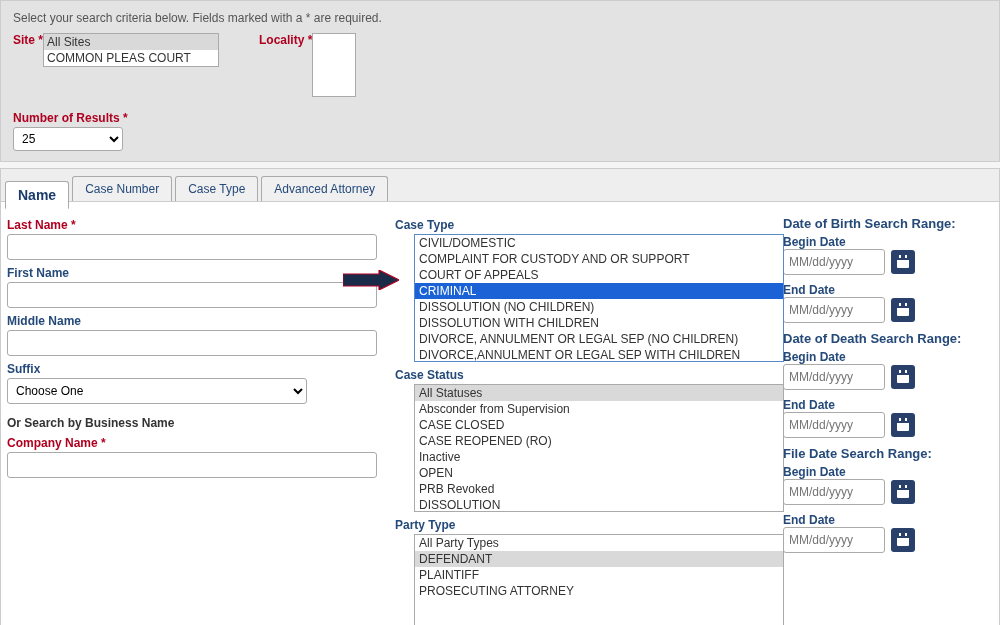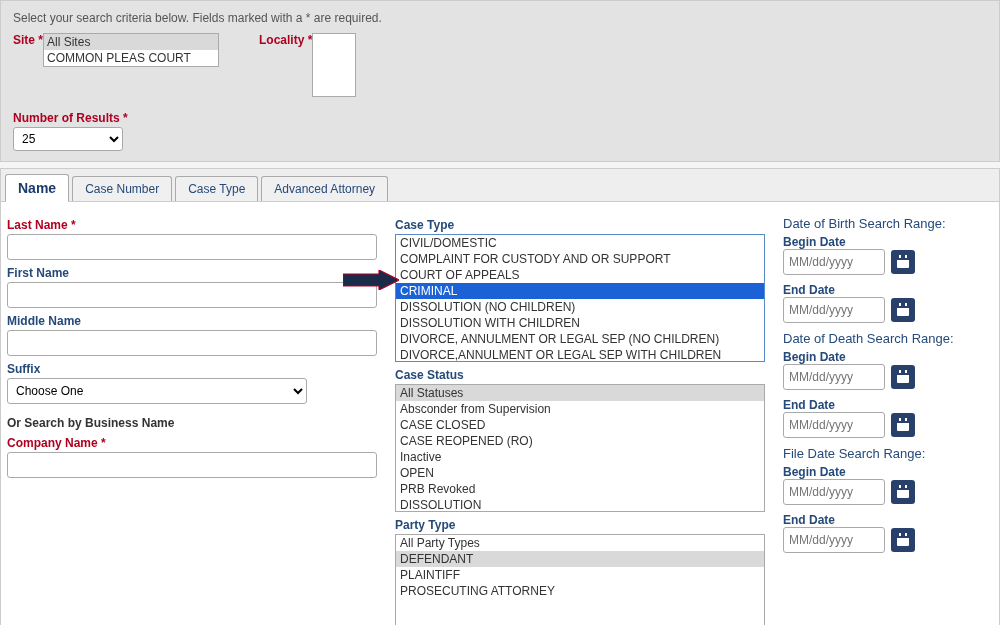--- a/index.html
+++ b/index.html
@@ -13,39 +13,39 @@
 .req-star{color:#b00020;}
 .site-box{width:176px;height:34px;border:1px solid #aaa;background:#fff;overflow-y:scroll;font-size:12px;}
 .site-opt{padding:1px 3px;white-space:nowrap;}
 .site-opt.sel{background:#d9d9d9;}
 .loc-box{width:44px;height:64px;border:1px solid #aaa;background:#fff;overflow-y:scroll;}
 .num-results{margin-top:14px;}
 select.nres{width:110px;height:24px;border:1px solid #aaa;border-radius:3px;background:#fff;font-size:12px;padding:2px 4px;}
 .tabs-wrap{margin-top:6px;background:#eee;border:1px solid #ccc;border-top:1px solid #ccc;}
 .tabs{display:flex;align-items:flex-end;padding:4px 4px 0 4px;background:#eee;border-bottom:1px solid #ccc;}
 .tab{padding:5px 12px;font-size:12px;color:#254a7a;border:1px solid #aaa;border-bottom:none;background:#f0f0f0;margin-right:3px;border-radius:3px 3px 0 0;cursor:pointer;}
-.tab.active{background:#fff;font-weight:bold;color:#1a3b6c;font-size:14px;border-bottom:1px solid #fff;position:relative;top:1px;}
+.tab.active{background:#fff;font-weight:bold;color:#1a3b6c;font-size:14px;border-bottom:1px solid #fff;position:relative;top:8px;}
 .panel{display:flex;background:#fff;padding:10px 6px 10px 6px;gap:18px;}
 .col{display:flex;flex-direction:column;}
 .col1{width:370px;}
 .col2{width:370px;position:relative;}
 .col3{width:210px;}
 .flabel{color:#254a7a;font-weight:bold;font-size:12px;margin:6px 0 2px;}
 .flabel.req{color:#b00020;}
 input.txt{width:100%;height:26px;border:1px solid #aaa;border-radius:3px;padding:3px 5px;font-size:12px;}
 select.sfx{width:300px;height:26px;border:1px solid #aaa;border-radius:3px;background:#fff;font-size:12px;padding:2px 4px;}
 .orline{color:#333;font-size:12px;margin-top:12px;font-weight:bold;}
-.list{width:100%;border:1px solid #8aa9cc;background:#fff;overflow-y:scroll;font-size:12px;}
+.list{width:100%;border:1px solid #8aa9cc;background:#fff;overflow-y:scroll;font-size:12px;margin-left:19px;}
 .list-ct{border-color:#5a8bc9;height:128px;}
 .list-cs{height:128px;border-color:#aaa;}
 .list-pt{height:92px;border-color:#aaa;}
 .lopt{padding:1px 4px;color:#333;white-space:nowrap;}
 .lopt.hl{background:#1a62d6;color:#fff;}
 .lopt.gsel{background:#d9d9d9;}
-.date-sec-title{color:#254a7a;font-weight:normal;font-size:13px;margin-top:4px;}
+.date-sec-title{color:#254a7a;font-weight:bold;font-size:13px;margin-top:4px;}
 .date-lbl{color:#254a7a;font-size:12px;margin-top:4px;font-weight:bold;}
 .date-row{display:flex;align-items:center;gap:6px;margin-bottom:4px;}
 input.date{width:102px;height:26px;border:1px solid #aaa;border-radius:3px;padding:3px 5px;font-size:12px;color:#888;}
 .cal-btn{width:24px;height:24px;background:#28406a;border-radius:3px;display:flex;align-items:center;justify-content:center;cursor:pointer;}
 .cal-ico{width:14px;height:14px;}
 .arrow{position:absolute;left:-52px;top:58px;width:56px;height:20px;}
 .arrow svg{width:56px;height:20px;}
 </style>
 </head>
 <body>

